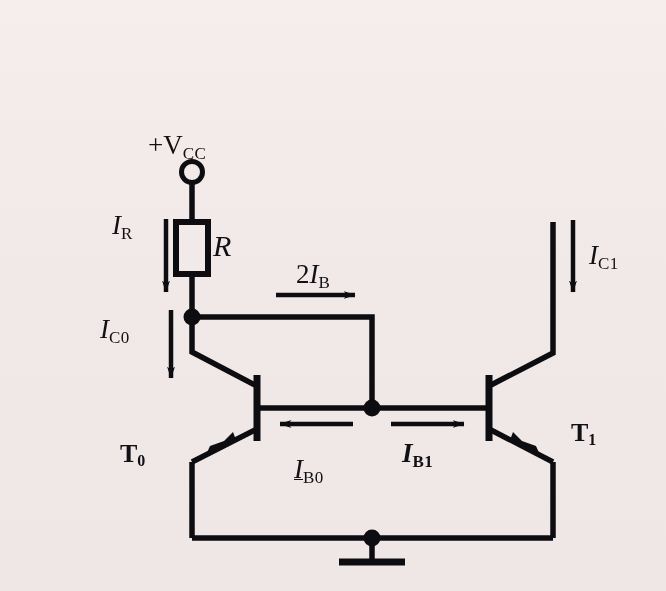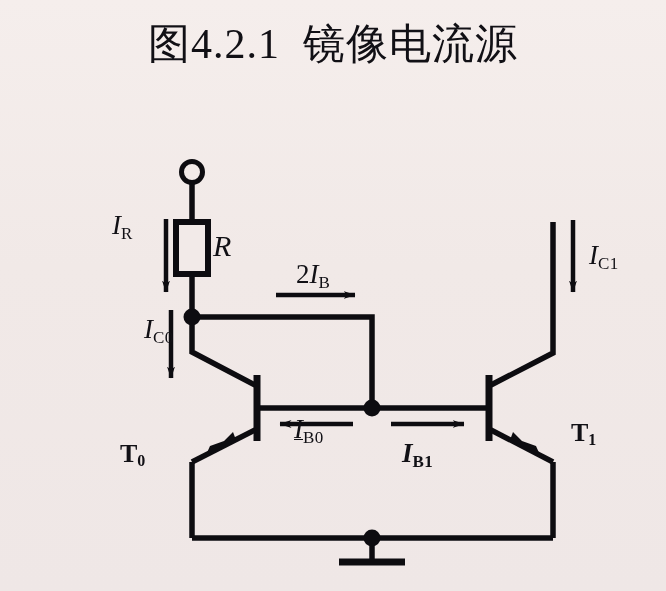--- a/index.html
+++ b/index.html
@@ -71,21 +71,20 @@
   .lbl.trans .sub {
     font-size: 16px;
     font-weight: 600;
   }
 </style>
 </head>
 <body>
 
 <div id="root">
 
-  <div id="title">图4.2.1  镜像电流源</div>
 
   <svg id="circuit" width="666" height="591" viewBox="0 0 666 591">
     <defs>
       <marker id="ah" markerWidth="13" markerHeight="13" refX="11.5" refY="4.6" orient="auto" markerUnits="userSpaceOnUse">
         <path d="M0,0.6 L12,4.6 L0,8.6 L3.4,4.6 Z" fill="#0d0c10"></path>
       </marker>
     </defs>
 
     <g stroke="#0d0c10" stroke-width="5.5" fill="none" stroke-linecap="butt">
 
@@ -139,42 +138,45 @@
     <g stroke="#0d0c10" stroke-width="4.5" fill="none" marker-end="url(#ah)">
       <line x1="166" y1="219" x2="166" y2="292"></line>
       <line x1="171" y1="310" x2="171" y2="378"></line>
       <line x1="573" y1="220" x2="573" y2="292"></line>
       <line x1="276" y1="295" x2="355" y2="295"></line>
       <line x1="391" y1="424" x2="464" y2="424"></line>
       <line x1="353" y1="424" x2="280" y2="424"></line>
     </g>
   </svg>
 
+  <div class="lbl" style="left:148px; top:132px;">
+    <span class="up">+V</span><span class="sub">CC</span>
+  </div>
 
   <div class="lbl" style="left:112px; top:212px;">
     <span class="it">I</span><span class="sub">R</span>
   </div>
 
   <div class="lbl" style="left:213px; top:231px;">
     <span class="big">R</span>
   </div>
 
-  <div class="lbl" style="left:100px; top:316px;margin-left:44px;">
+  <div class="lbl" style="left:100px; top:316px;">
     <span class="it">I</span><span class="sub">C0</span>
   </div>
 
   <div class="lbl" style="left:589px; top:242px;">
     <span class="it">I</span><span class="sub">C1</span>
   </div>
 
   <div class="lbl" style="left:296px; top:261px;">
     <span class="up">2</span><span class="it">I</span><span class="sub">B</span>
   </div>
 
-  <div class="lbl" style="left:294px; top:416px;text-decoration:underline;">
+  <div class="lbl" style="left:294px; top:456px;text-decoration:underline;">
     <span class="it">I</span><span class="sub">B0</span>
   </div>
 
   <div class="lbl" style="left:402px; top:440px;font-weight:bold;">
     <span class="it">I</span><span class="sub">B1</span>
   </div>
 
   <div class="lbl trans" style="left:120px; top:400px;margin-top:41px;">
     <span class="up">T</span><span class="sub">0</span>
   </div>

